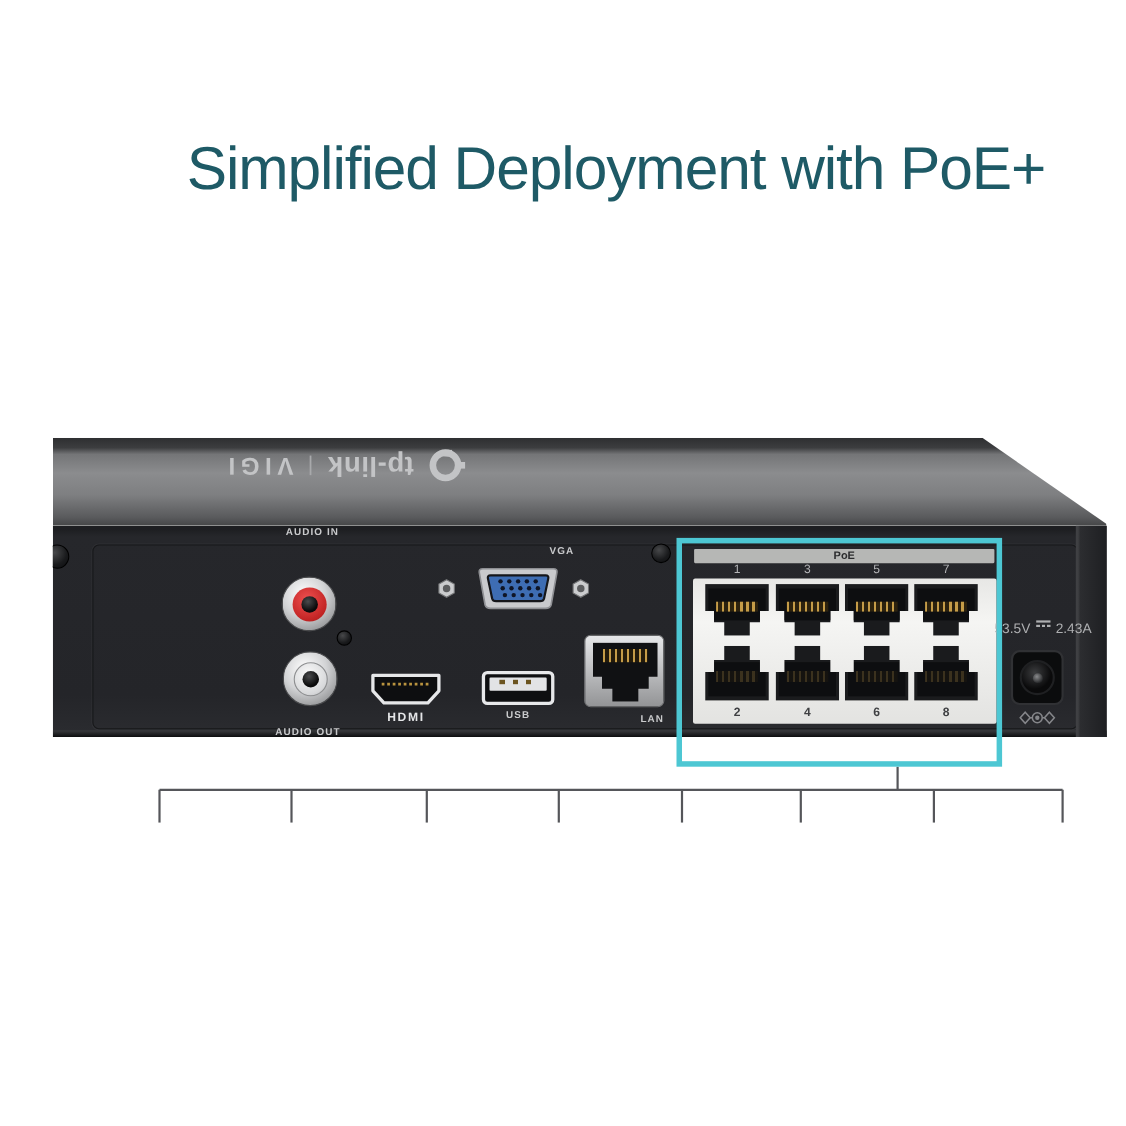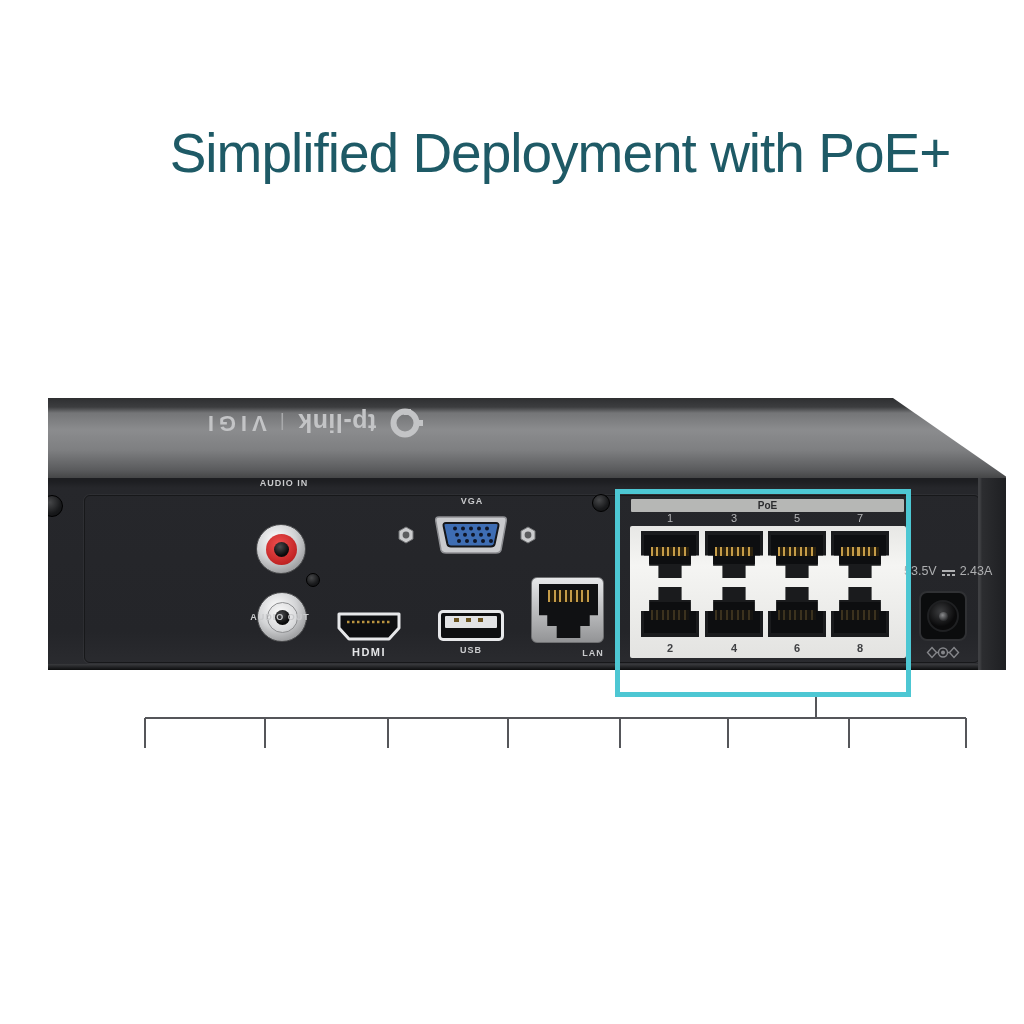--- a/index.html
+++ b/index.html
@@ -78,21 +78,21 @@
   .rj45{position:absolute;width:58px;background:#1a1b1d;
     clip-path:polygon(0 0,100% 0,100% 52%,86% 52%,86% 74%,70% 74%,70% 100%,30% 100%,30% 74%,14% 74%,14% 52%,0 52%);}
   .rj45.toprow{top:531px;height:47px;}
   .rj45.botrow{top:587px;height:50px;transform:scaleY(-1);}
   .rj45::before{content:"";position:absolute;left:6%;right:6%;top:8%;bottom:30%;background:#0d0e10;}
   .rj45::after{content:"";position:absolute;left:18%;right:18%;top:34%;height:20%;
     background:repeating-linear-gradient(90deg,#c59c48 0 2px,#2c220e 2px 5.5px);}
   .rj45.botrow::after{opacity:0.25;}
 
   
-  .power-row{position:absolute;left:856px;top:564px;display:flex;align-items:flex-end;gap:5px;
+  .power-row{position:absolute;left:856px;top:564px;display:flex;align-items:flex-start;gap:5px;
     font-size:12.5px;color:#aeafb1;z-index:1;}
   .dc-glyph{display:inline-block;width:13px;height:8px;border-top:2px solid #aeafb1;position:relative;}
   .dc-glyph::after{content:"";position:absolute;left:0;top:2px;width:13px;height:2px;
     background:repeating-linear-gradient(90deg,#aeafb1 0 3px,transparent 3px 5px);}
   .dc-jack{position:absolute;left:871px;top:591px;width:48px;height:50px;border-radius:8px;
     background:#0b0c0d;border:2px solid #303134;display:flex;align-items:center;justify-content:center;}
   .dc-jack .barrel{width:32px;height:32px;border-radius:50%;
     background:radial-gradient(circle at 42% 35%,#3c3d3f,#0a0a0b 60%);
     border:2px solid #1f2022;display:flex;align-items:center;justify-content:center;}
   .dc-jack .pin{width:9px;height:9px;border-radius:50%;
@@ -184,23 +184,23 @@
         <div class="hole" data-name="rca-hole"></div>
       </div>
   </div>
   <div class="screw" style="left:258px;top:573px;width:14px;height:14px;" data-name="screw-icon"></div>
 
   <div class="rca white" style="left:209px;top:592px;" data-name="audio-out-jack">
     <div class="mid" data-name="rca-white-ring">
         <div class="hole" data-name="rca-hole"></div>
       </div>
   </div>
-  <div class="plabel" style="left:182px;top:612px;" data-name="audio-out-label">AUDIO OUT</div>
-
-  <div class="plabel" style="left:374px;top:496px;" data-name="vga-label">VGA</div>
+  <div class="plabel" style="left:182px;top:660px;" data-name="audio-out-label">AUDIO OUT</div>
+
+  <div class="plabel" style="left:374px;top:496px;text-align:right;" data-name="vga-label">VGA</div>
   <svg style="position:absolute;left:349px;top:526px;" width="18" height="18" viewBox="0 0 18 18" data-name="hex-screw-icon">
     <polygon points="9,1 16,5 16,13 9,17 2,13 2,5" fill="#cbccce" stroke="#737476" stroke-width="1"></polygon>
     <circle cx="9" cy="9" r="3.4" fill="#5c5d5f"></circle>
   </svg>
   <svg style="position:absolute;left:383px;top:512px;" width="80" height="46" viewBox="0 0 80 46" data-name="vga-port">
     <path d="M8 5 H72 Q76 5 75.2 9 L70 38 Q69 41 65 41 H15 Q11 41 10 38 L4.8 9 Q4 5 8 5 Z" fill="#c9cacd" stroke="#8e8f93" stroke-width="1.5"></path>
     <path d="M15 11 H65 Q68 11 67.4 14 L63.6 32 Q63 34.5 60 34.5 H20 Q17 34.5 16.4 32 L12.6 14 Q12 11 15 11 Z" fill="#3e6db3" stroke="#15161a" stroke-width="2"></path>
     <g fill="#0f1526">
       <circle cx="24" cy="16.5" r="2"></circle>
         <circle cx="32" cy="16.5" r="2"></circle>

